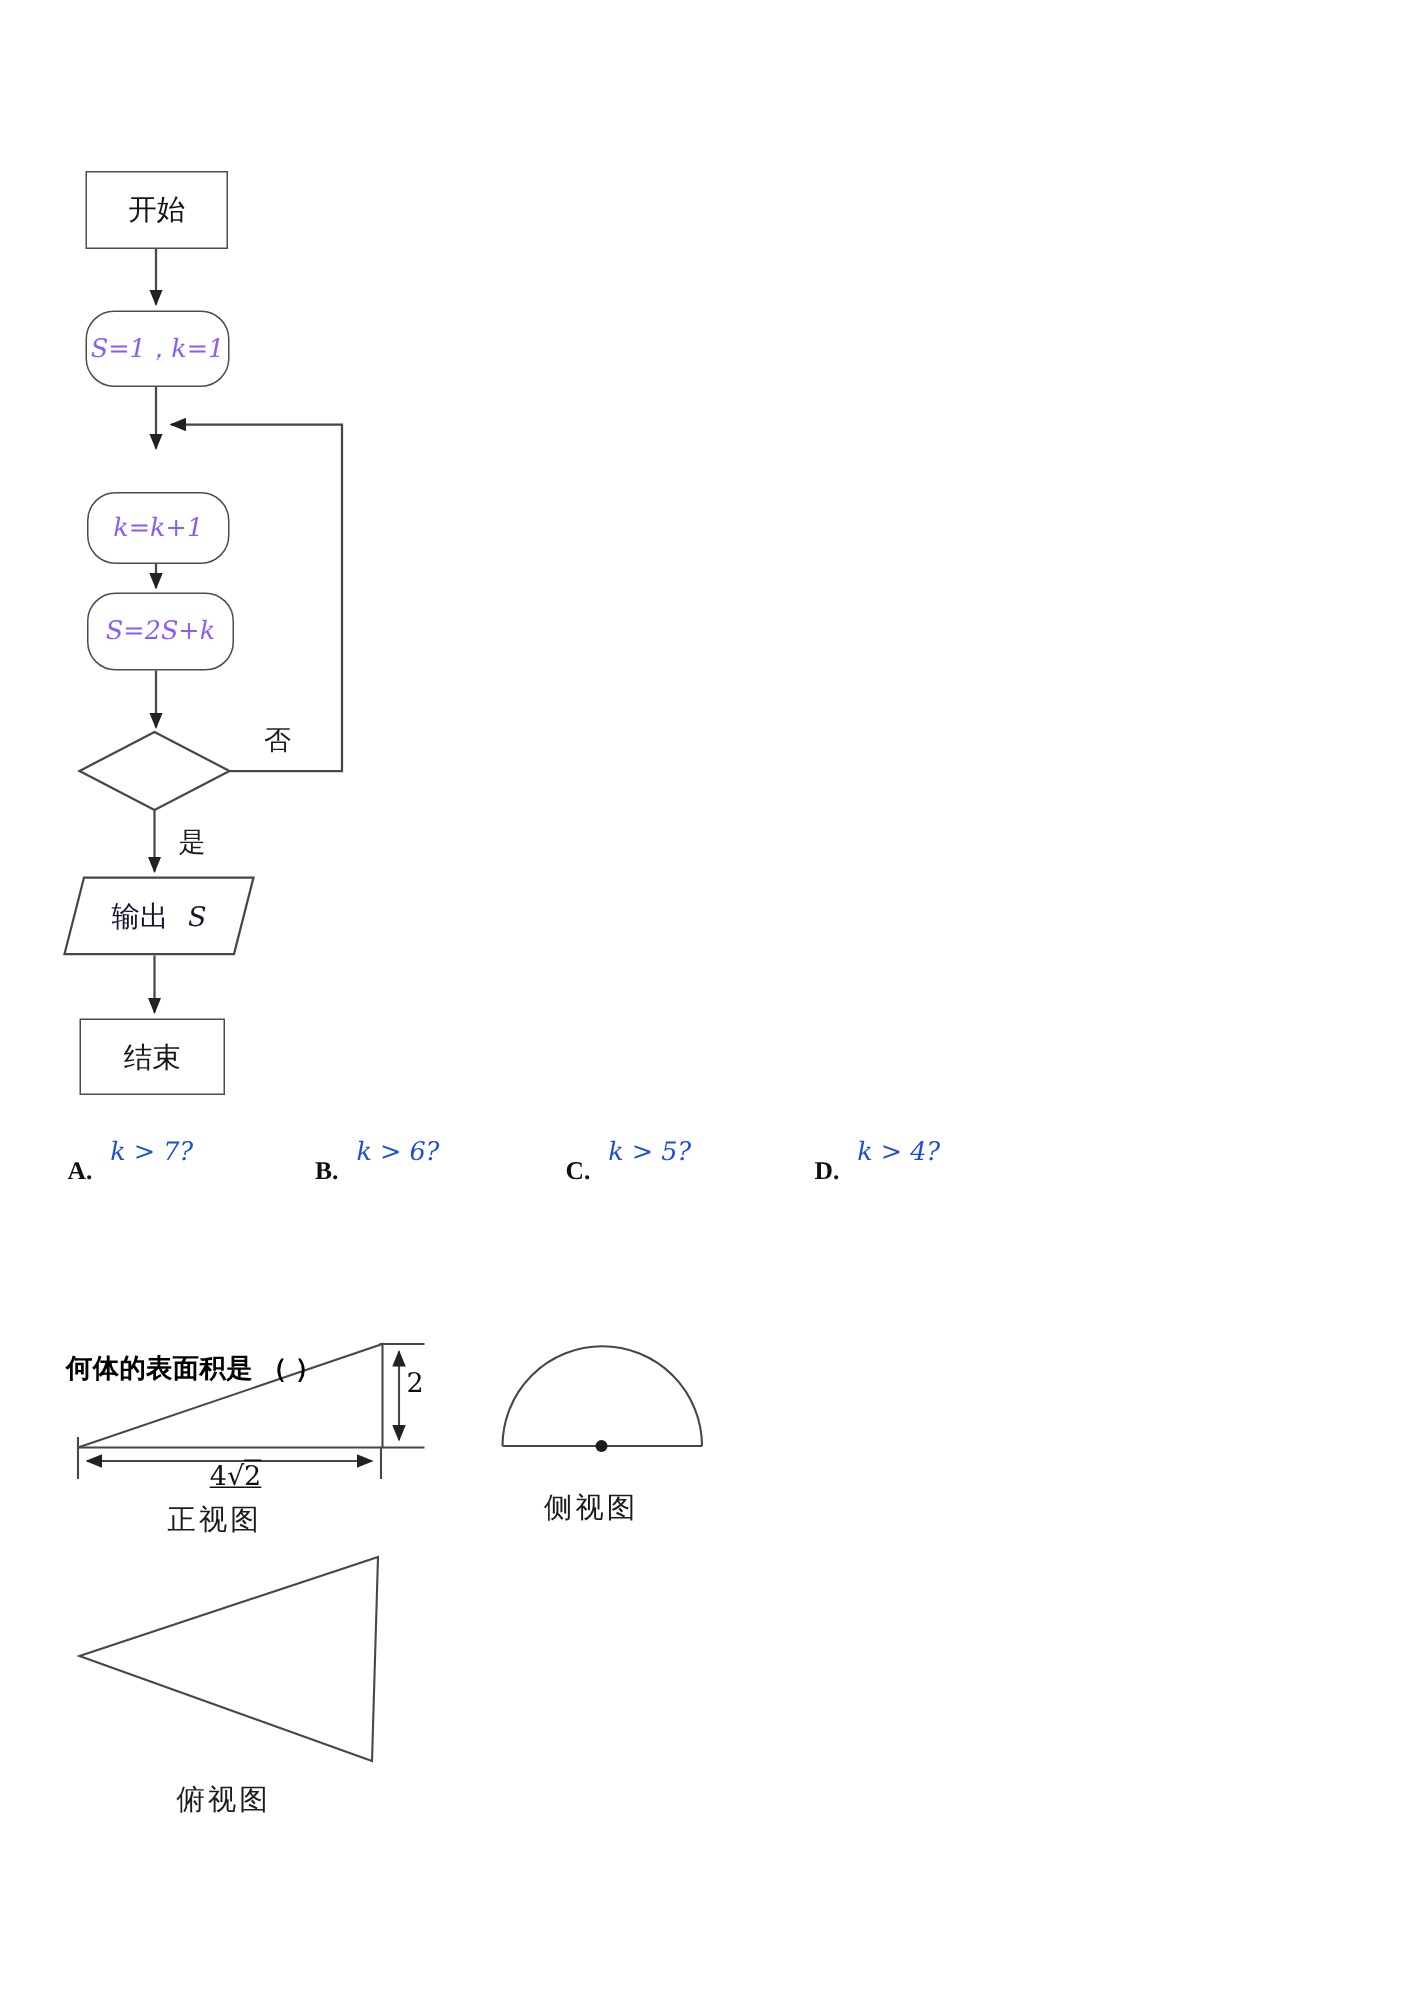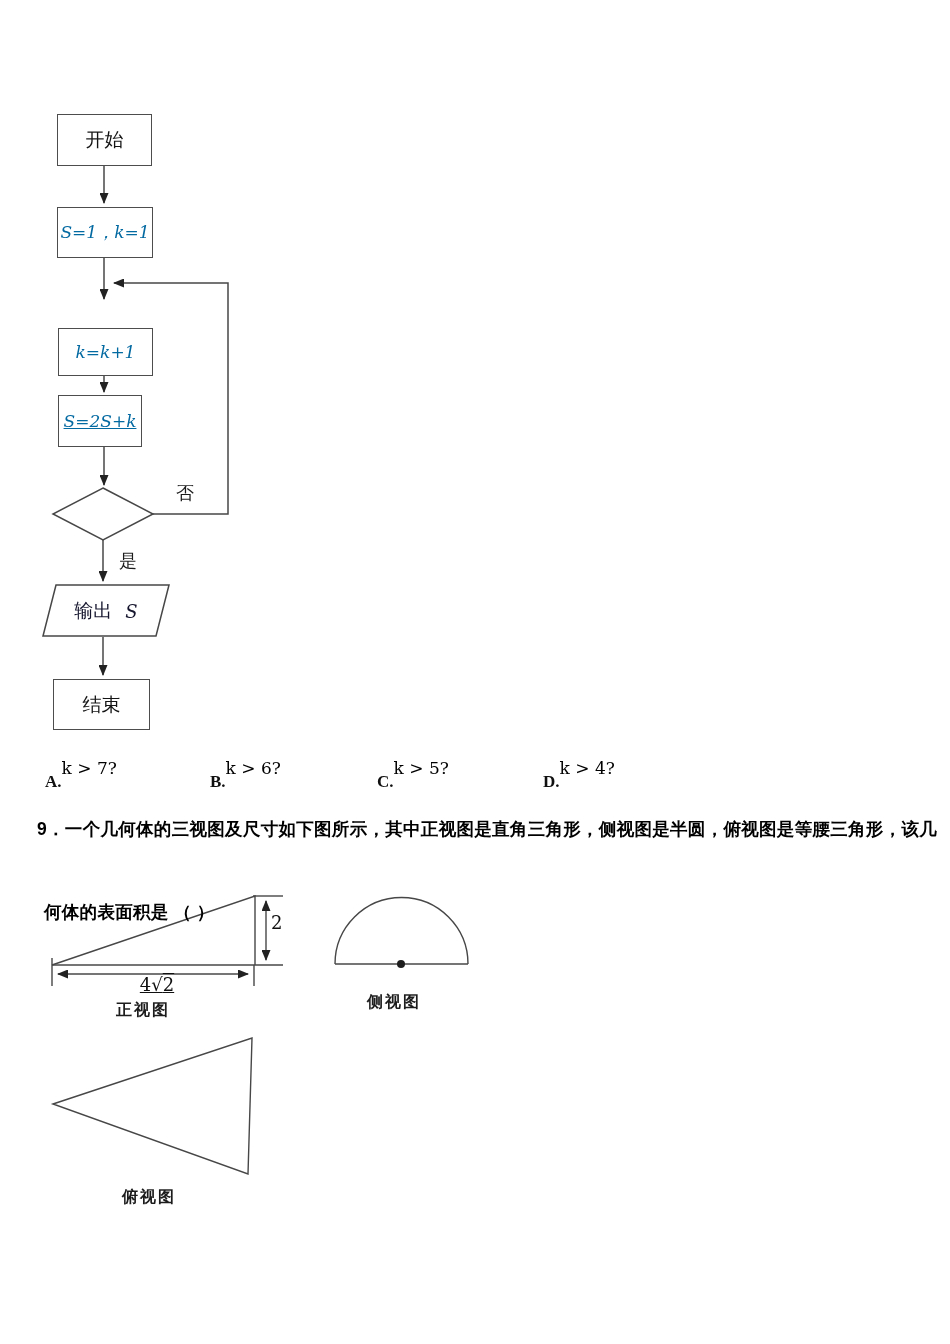--- a/index.html
+++ b/index.html
@@ -3,35 +3,35 @@
 <meta charset="utf-8">
 <style>
   html,body { margin:0; padding:0; background:#fff; }
   .page { position:relative; width:950px; height:1344px; background:#ffffff;
           font-family:"Liberation Sans", sans-serif; color:#1a1a1a; overflow:hidden;padding-left:21px; }
   svg.overlay { position:absolute; left:0; top:0; pointer-events:none; }
 
   .fbox { position:absolute; border:1.5px solid #4d4d4d; background:#fff;
           display:flex; align-items:center; justify-content:center;
           font-size:19px; color:#141414; box-sizing:border-box; }
-  .fbox.formula { font-family:"DejaVu Serif", serif; font-style:italic; font-size:17px; color:#0369a1; }
+  .fbox.formula { font-family:"DejaVu Serif", serif; font-style:italic; font-size:17px; color:#8b5cf6;border-radius:19px; }
 
   .flow-tag { position:absolute; font-size:18px; color:#1c1c1c; }
 
   .output-label { position:absolute; height:30px; display:flex; align-items:center; justify-content:center;
                   font-size:19px; color:#15152e;gap:12px; }
   .output-label .var { font-family:"DejaVu Serif", serif; font-style:italic; font-size:18px; margin-left:1px; }
 
   .option { position:absolute; top:758px; white-space:nowrap; }
   .opt-letter  { font-family:"Liberation Serif", serif; font-weight:700; font-size:17px; color:#101010; position:relative; top:13px; }
-  .opt-formula { font-family:"DejaVu Serif", serif; font-size:17px; color:#000000; }
+  .opt-formula { font-family:"DejaVu Serif", serif; font-style:italic; font-size:17px; color:#1d4ed8; margin-left:12px; }
 
   .q-line { position:absolute; font-weight:700; font-size:17.5px; color:#000; white-space:nowrap; letter-spacing:0.3px; }
 
-  .fig-label { position:absolute; text-align:center; font-weight:700; font-size:16px; color:#1c1c1c; letter-spacing:2px; }
+  .fig-label { position:absolute; text-align:center; font-weight:400; font-size:19px; color:#1c1c1c; letter-spacing:2px; }
 
   .dim { position:absolute; font-family:"DejaVu Serif", serif; font-size:18px; color:#101010; }
   .dim-root { text-align:center; }
   .radicand { text-decoration:overline; }
 </style>
 </head>
 <body>
 
 <div class="page">
 
@@ -72,21 +72,21 @@
       <line x1="335" y1="964" x2="468" y2="964"></line>
       <circle cx="401" cy="964" r="4" fill="#1d1d1d" stroke="none"></circle>
     </g>
 
     <polygon points="53,1104 252,1038 248,1174" fill="none" stroke="#474747" stroke-width="1.4"></polygon>
   </svg>
 
   <div class="fbox" style="left:57px; top:114px; width:95px; height:52px;">开始</div>
   <div class="fbox formula" style="left:57px; top:207px; width:96px; height:51px;">S=1，k=1</div>
   <div class="fbox formula" style="left:58px; top:302px; width:95px; height:48px;margin-top:26px;">k=k+1</div>
-  <div class="fbox formula" style="left:58px; top:395px; width:84px; height:52px;text-decoration:underline;">S=2S+k</div>
+  <div class="fbox formula" style="left:58px; top:395px; width:98px; height:52px;">S=2S+k</div>
   <div class="fbox" style="left:53px; top:679px; width:97px; height:51px;">结束</div>
 
   <span class="flow-tag" style="left:176px; top:481px;">否</span>
   <span class="flow-tag" style="left:119px; top:549px;">是</span>
 
   <div class="output-label" style="left:56px; top:596px; width:100px;">
     <span>输出</span>
       <span class="var">S</span>
   </div>
 
@@ -96,21 +96,20 @@
   <div class="option" style="left:210px;">
     <span class="opt-letter">B.</span><span class="opt-formula">k &gt; 6?</span>
   </div>
   <div class="option" style="left:377px;">
     <span class="opt-letter">C.</span><span class="opt-formula">k &gt; 5?</span>
   </div>
   <div class="option" style="left:543px;">
     <span class="opt-letter">D.</span><span class="opt-formula">k &gt; 4?</span>
   </div>
 
-  <div class="q-line" style="left:37px; top:817px;">9．一个几何体的三视图及尺寸如下图所示，其中正视图是直角三角形，侧视图是半圆，俯视图是等腰三角形，该几</div>
   <div class="q-line" style="left:44px; top:900px;">何体的表面积是 （ ）</div>
 
   <span class="dim" style="left:271px; top:912px;">2</span>
   <span class="dim dim-root" style="left:125px; top:974px; width:64px;text-decoration:underline;">
     <span>4√</span><span class="radicand">2</span>
   </span>
 
   <div class="fig-label" style="left:106px; top:1000px; width:74px;">正视图</div>
   <div class="fig-label" style="left:357px; top:992px; width:74px;">侧视图</div>
   <div class="fig-label" style="left:112px; top:1187px; width:74px;">俯视图</div>

